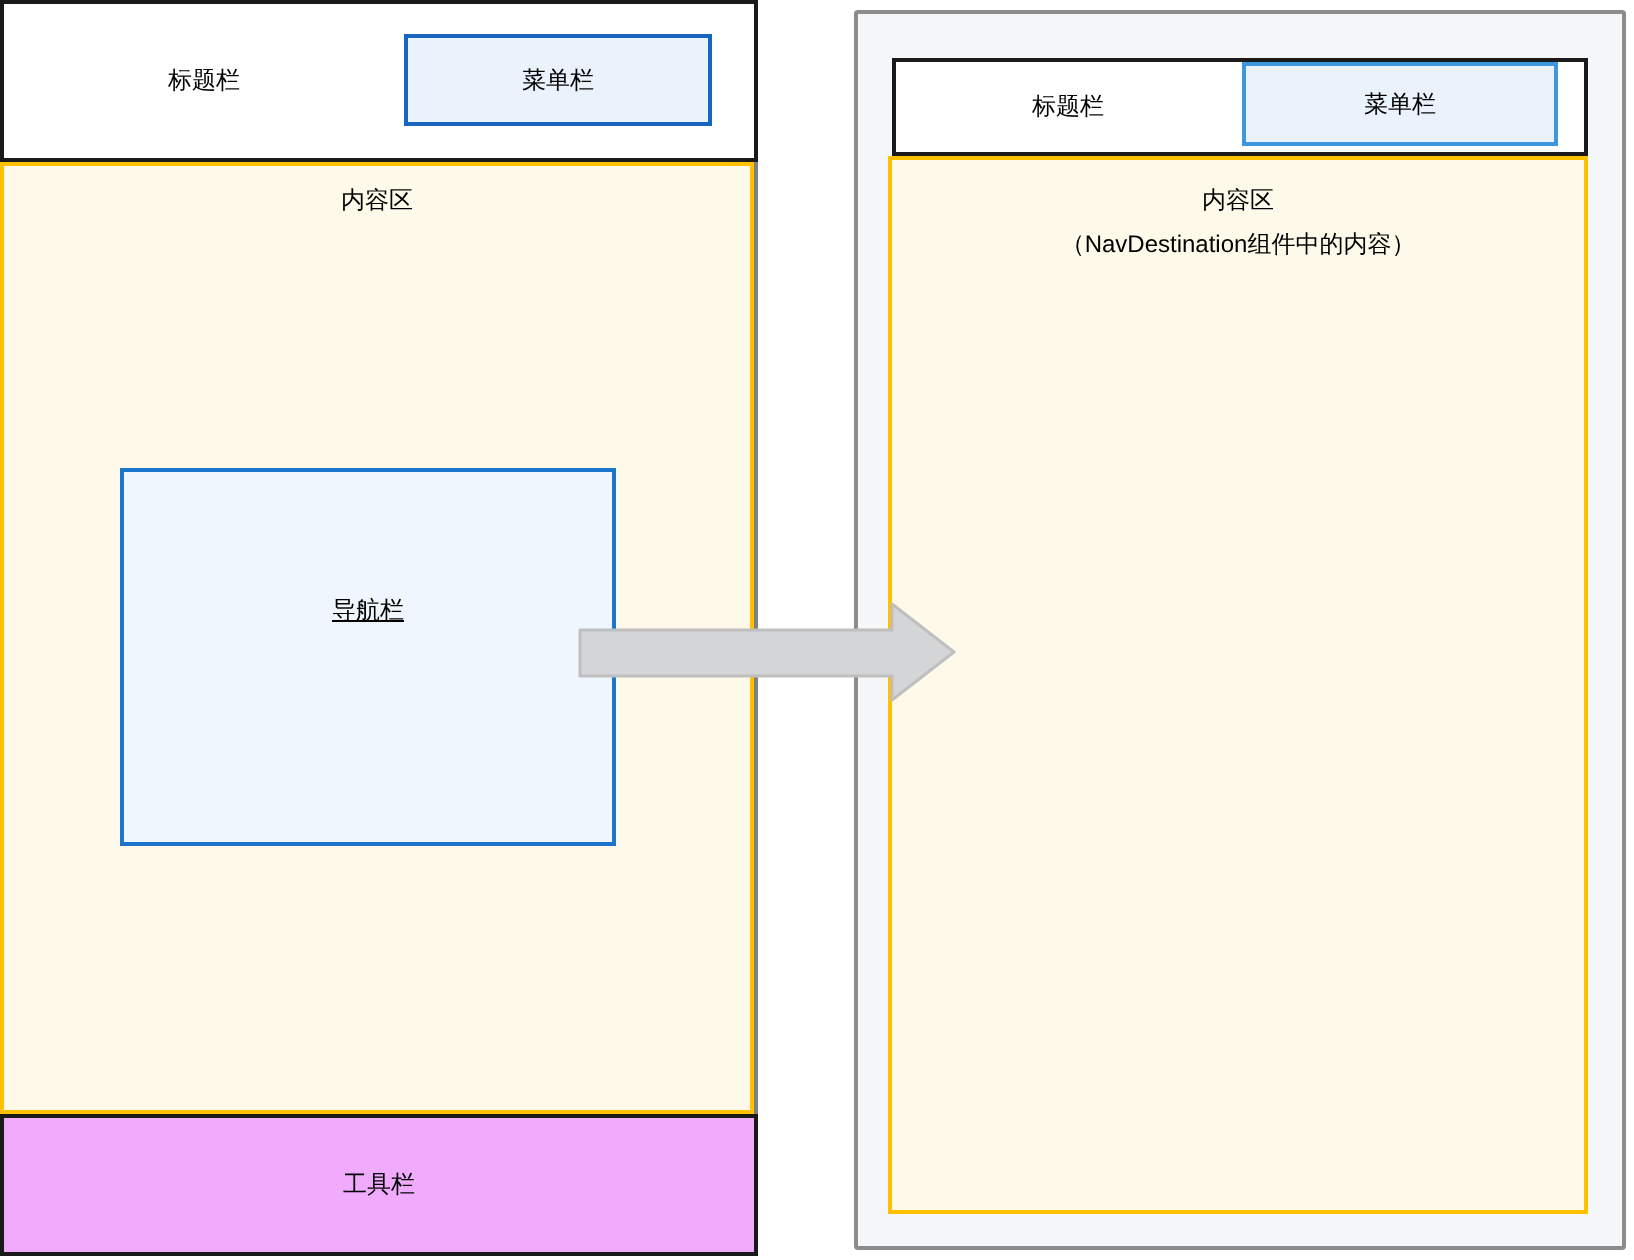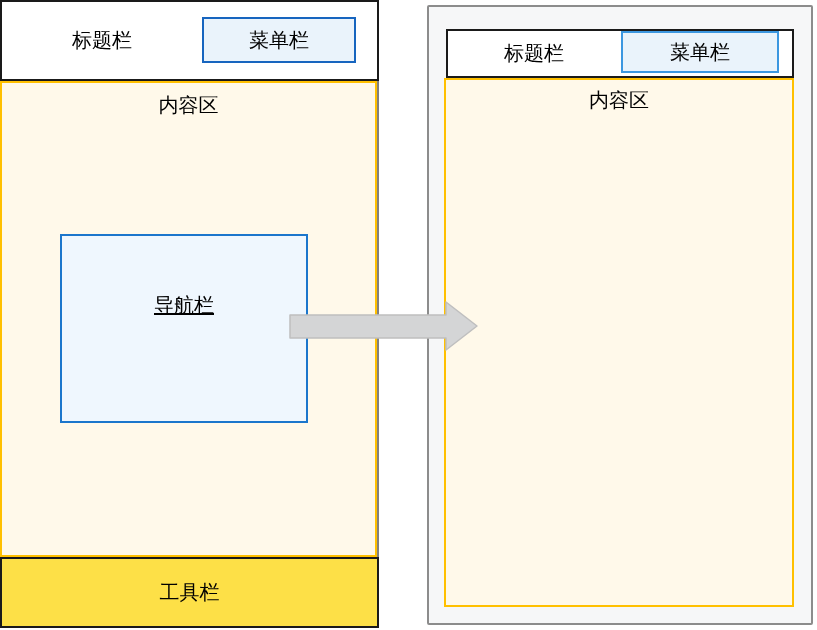--- a/index.html
+++ b/index.html
@@ -22,21 +22,21 @@
   body{
     font-family:"Liberation Sans","DejaVu Sans",sans-serif;
     color:var(--text-color);
     background:#ffffff;
   }
   .canvas{
     position:relative;
     width:817px;height:630px;
     background:#ffffff;
     overflow:hidden;
-    font-size:20px;
+    font-size:12px;
   }
   
   .left-frame{
     position:absolute;left:0;top:0;width:379px;height:628px;
   }
   .lf-titlebar{
     position:relative;
     width:379px;height:81px;
     background:#ffffff;
     border:2px solid var(--frame-border);
@@ -75,21 +75,21 @@
     border:2px solid var(--blue-border);
     display:flex;flex-direction:column;align-items:center;
     padding-top:58px;
     line-height:23px;
     text-align:center;
     cursor:pointer;
     text-decoration:underline;
   }
   .lf-toolbar{
     width:379px;height:71px;
-    background:#fde047;
+    background:#f0abfc;
     border:2px solid var(--frame-border);
     display:flex;align-items:center;justify-content:center;
   }
   
   .right-frame{
     position:absolute;left:427px;top:5px;width:386px;height:620px;
     background:var(--device-bg);
     border:2px solid var(--device-border);
     border-radius:2px;
   }
@@ -150,20 +150,21 @@
 
     <div class="rf-titlebar">
       <div class="bar-label">标题栏</div>
       <div class="menu-btn">
         <span>菜单栏</span>
       </div>
     </div>
 
     <div class="rf-content">
       <div>内容区</div>
+      <div>（NavDestination组件中的内容）</div>
     </div>
 
   </div>
 
   <svg class="arrow-svg" viewBox="0 0 210 70">
     <polygon points="10,22 166,22 166,9 197,33 166,57 166,45 10,45" fill="var(--arrow-fill)" stroke="var(--arrow-stroke)" stroke-width="1.5" stroke-linejoin="round"></polygon>
   </svg>
 
 </div>
 

